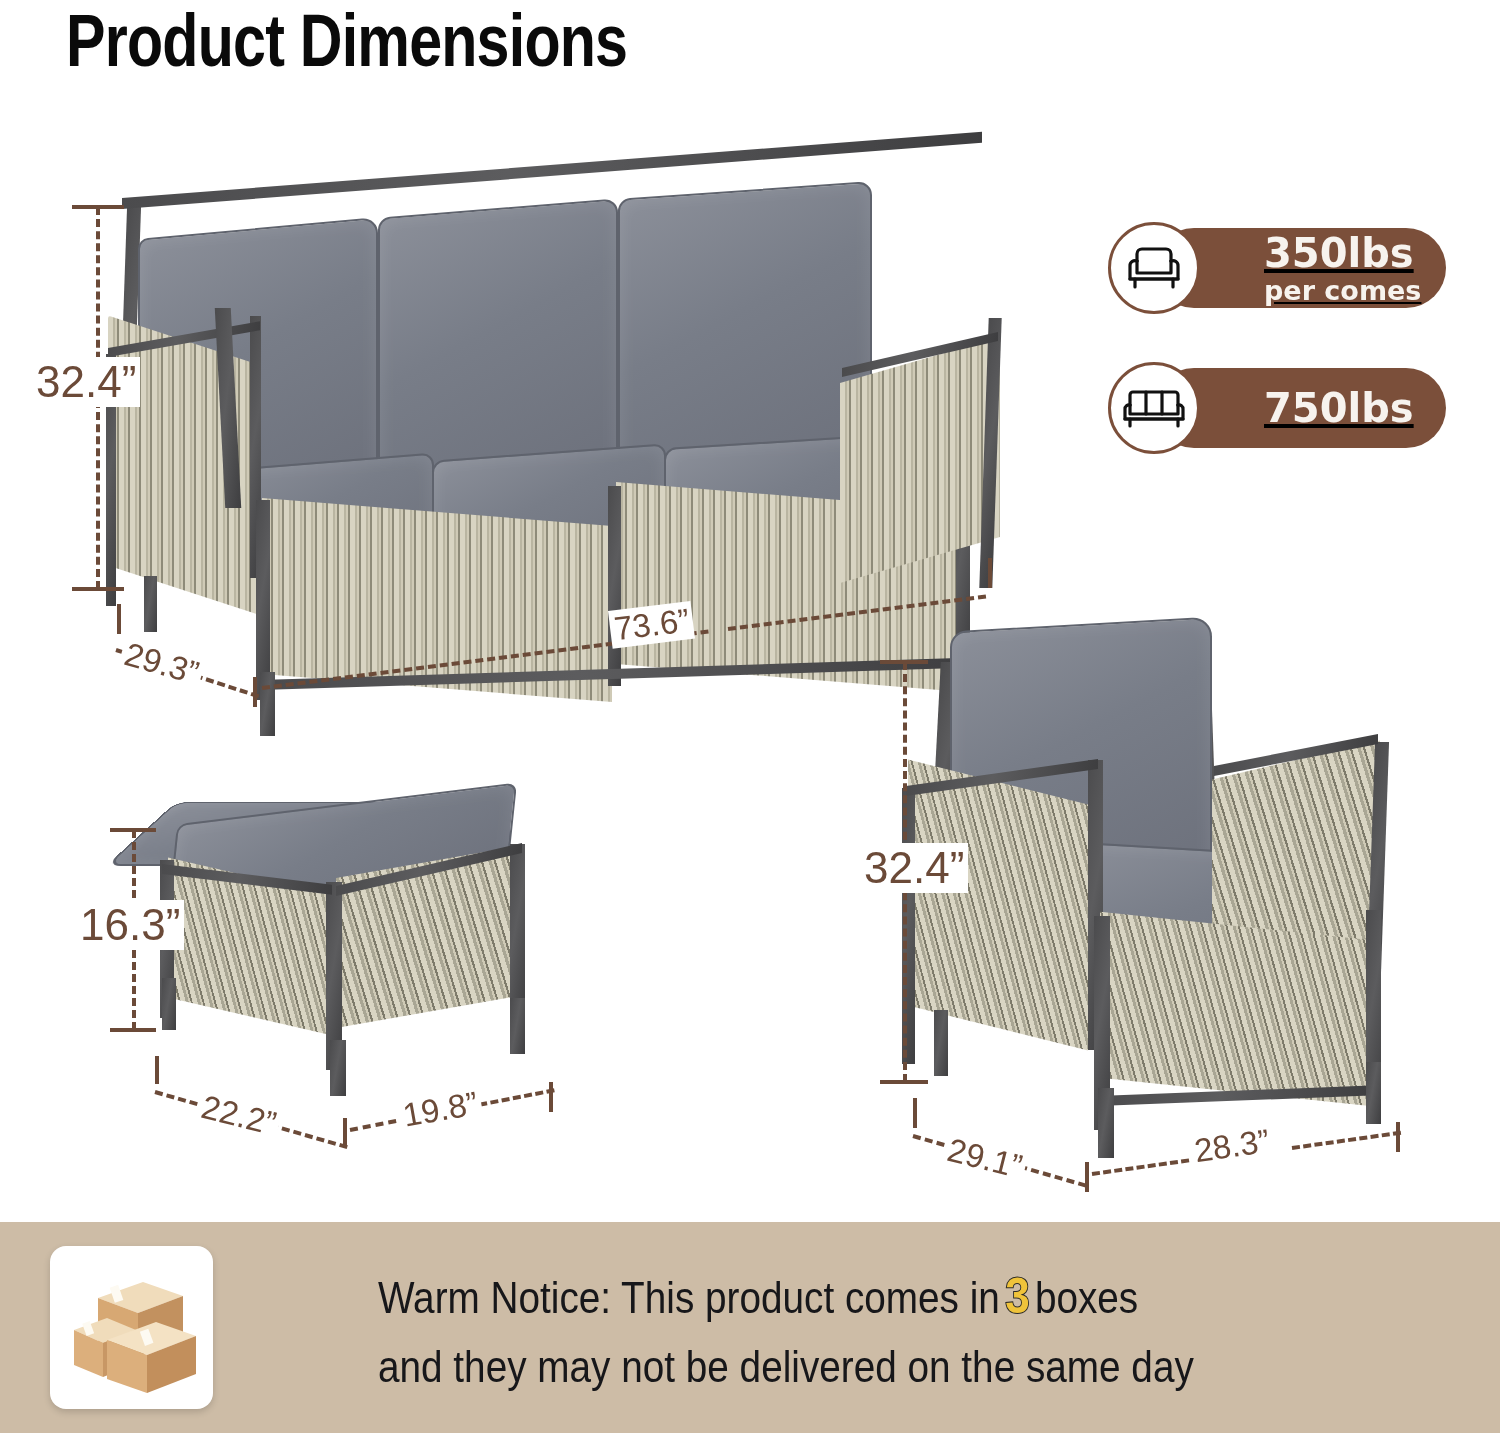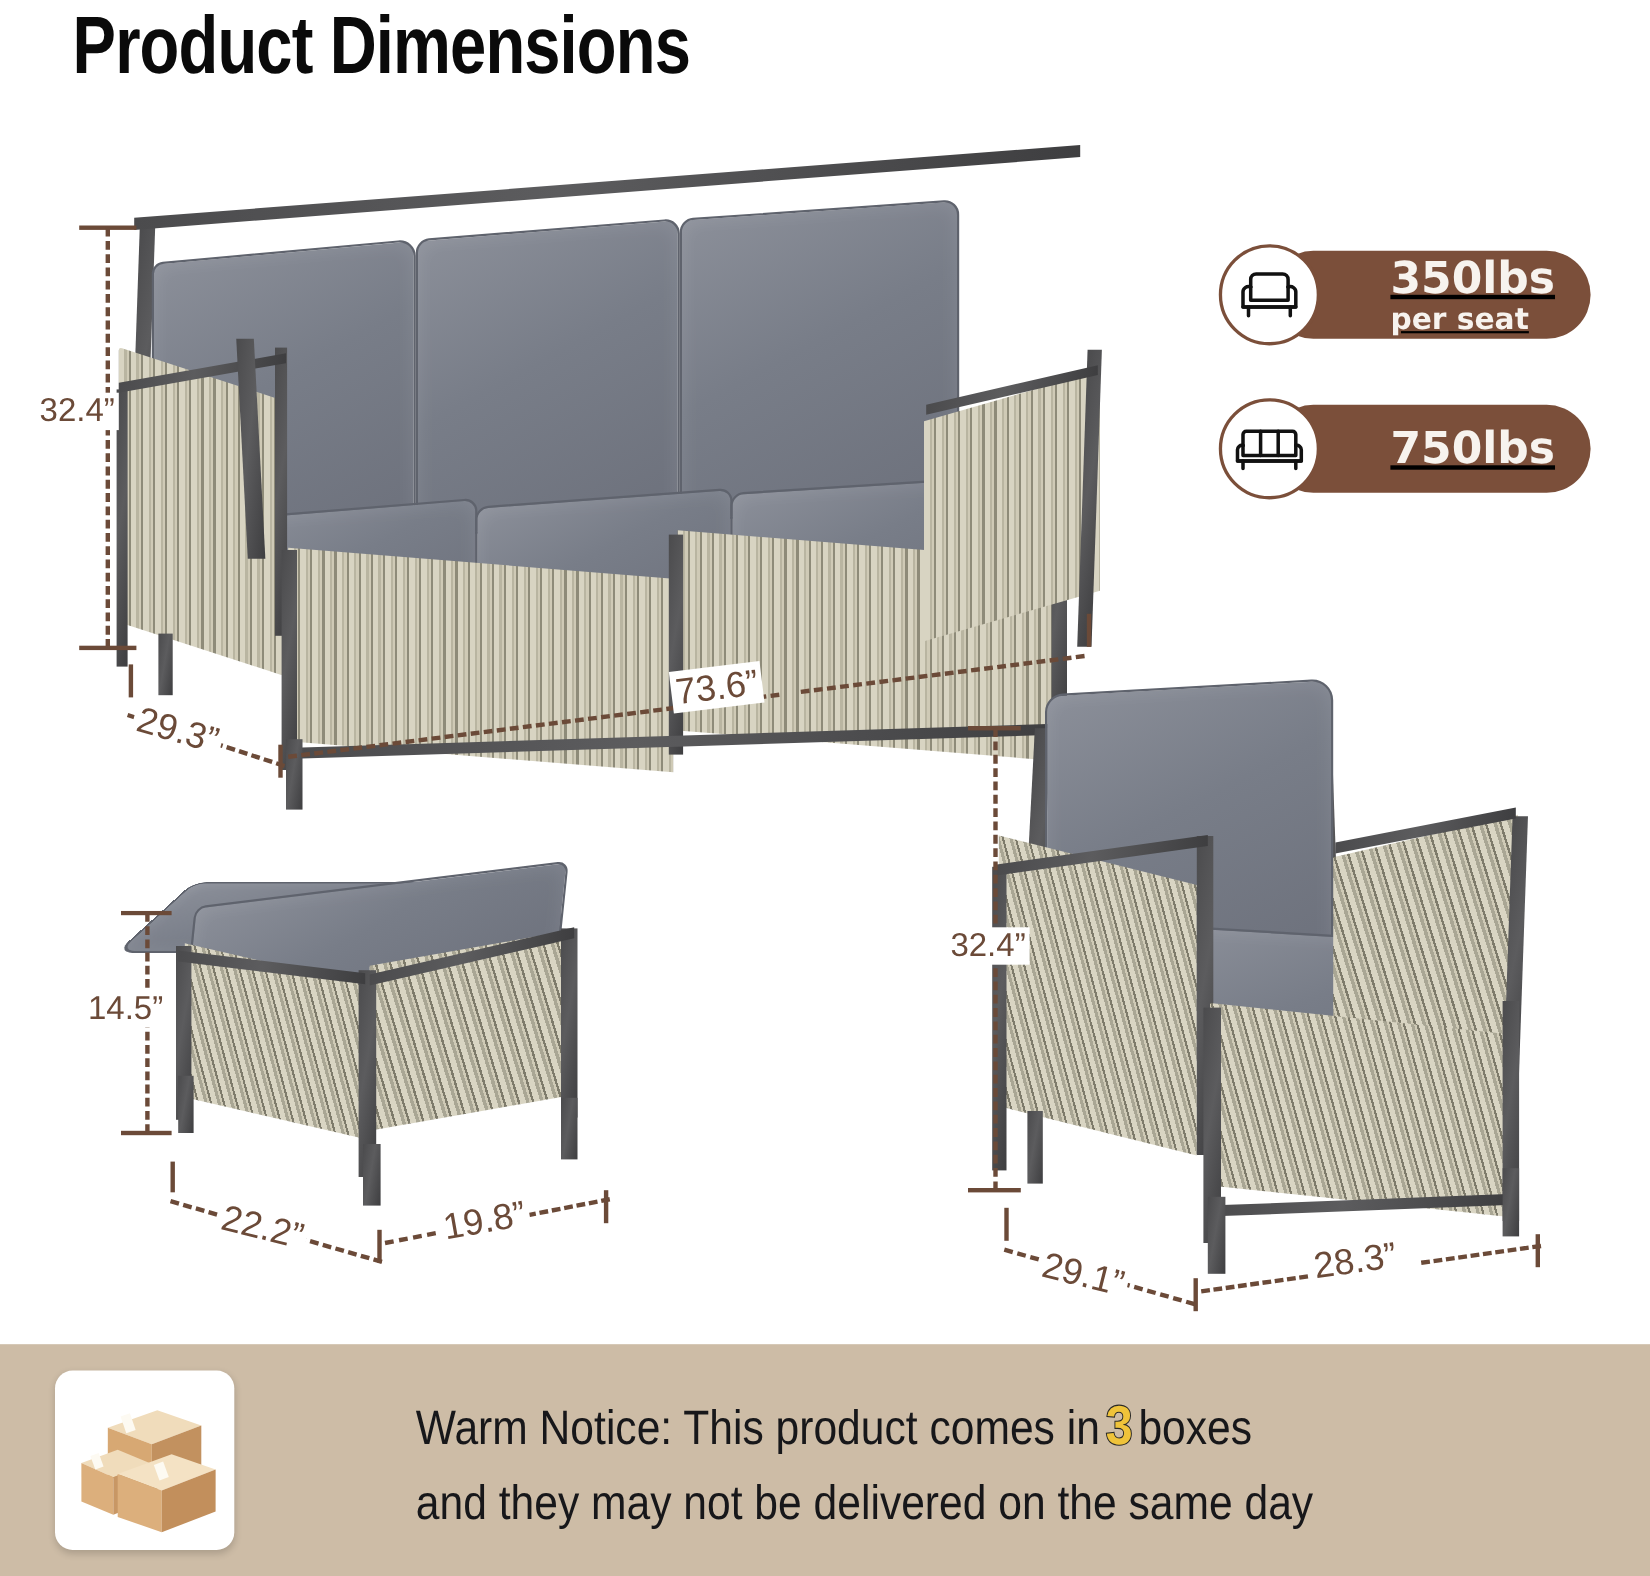--- a/index.html
+++ b/index.html
@@ -66,21 +66,21 @@
   .dim-h{
     position:absolute;height:0;
     border-top:4px dashed #6B4A38;
   }
   .cap-h{position:absolute;height:4px;background:#6B4A38;}
   .cap-v{position:absolute;width:4px;background:#6B4A38;}
   .dim-label{
     position:absolute;
     color:#6B4A38;
     font-family:"Liberation Sans", sans-serif;
-    font-size:30px;
+    font-size:44px;
     font-weight:normal;
     white-space:nowrap;
     background:#ffffff;
     padding:0 4px;
   }
   .dim-label.ang{font-size:33px;}
 
   
   .furn{position:absolute;}
   .metal{background:linear-gradient(100deg,#4b4b4d 0%,#5c5c5e 45%,#3e3e40 100%);}
@@ -151,21 +151,21 @@
           <path d="M13 19 V12 a5 5 0 0 1 5 -5 h24 a5 5 0 0 1 5 5 v7"></path>
           <path d="M13 19 a5 5 0 0 0 -7 5 v13 h48 V24 a5 5 0 0 0 -7 -5"></path>
           <path d="M13 19 v12 h34 V19"></path>
           <path d="M6 37 h48"></path>
           <path d="M11 37 v8 M49 37 v8"></path>
         </g>
       </svg>
     </div>
     <div class="txt">
       <div class="big">350lbs</div>
-      <div class="small">per seat</div>
+      <div class="small">per comes</div>
     </div>
   </div>
 
   <div class="badge" id="badge-sofa">
     <div class="pill"></div>
     <div class="circle">
       <svg width="66" height="46" viewBox="0 0 66 46" aria-hidden="true">
         <g fill="none" stroke="#111111" stroke-width="3.2" stroke-linejoin="round" stroke-linecap="round">
           <path d="M9 20 V10 a3 3 0 0 1 3 -3 h42 a3 3 0 0 1 3 3 v10"></path>
           <path d="M9 20 a4 4 0 0 0 -5 4 v10 h58 V24 a4 4 0 0 0 -5 -4"></path>
@@ -254,21 +254,21 @@
     <div class="metal" style="position:absolute;left:186px;top:96px;width:186px;height:10px;transform:skewY(-13deg);transform-origin:left top;"></div>
 
     <div class="metal" style="position:absolute;left:12px;top:188px;width:14px;height:52px;"></div>
     <div class="metal" style="position:absolute;left:180px;top:250px;width:16px;height:56px;"></div>
     <div class="metal" style="position:absolute;left:360px;top:208px;width:15px;height:56px;"></div>
   </div>
 
   <div class="cap-h" style="left:110px;top:828px;width:46px;"></div>
   <div class="dim-v" style="left:132px;top:830px;height:200px;"></div>
   <div class="cap-h" style="left:110px;top:1028px;width:46px;"></div>
-  <div class="dim-label" style="left:76px;top:900px;">14.5”</div>
+  <div class="dim-label" style="left:76px;top:900px;">16.3”</div>
 
   <div class="cap-v" style="left:155px;top:1056px;height:28px;"></div>
   <div class="dim-h" style="left:155px;top:1090px;width:200px;transform:rotate(16deg);transform-origin:left center;"></div>
   <div class="cap-v" style="left:343px;top:1118px;height:30px;"></div>
   <div class="dim-label ang" style="left:203px;top:1087px;transform:rotate(14deg);transform-origin:left top;">22.2”</div>
 
   <div class="dim-h" style="left:350px;top:1128px;width:60px;transform:rotate(-11deg);transform-origin:left center;"></div>
   <div class="dim-h" style="left:468px;top:1105px;width:88px;transform:rotate(-11deg);transform-origin:left center;"></div>
   <div class="cap-v" style="left:549px;top:1082px;height:30px;"></div>
   <div class="dim-label ang" style="left:396px;top:1098px;transform:rotate(-10deg);transform-origin:left top;">19.8”</div>

